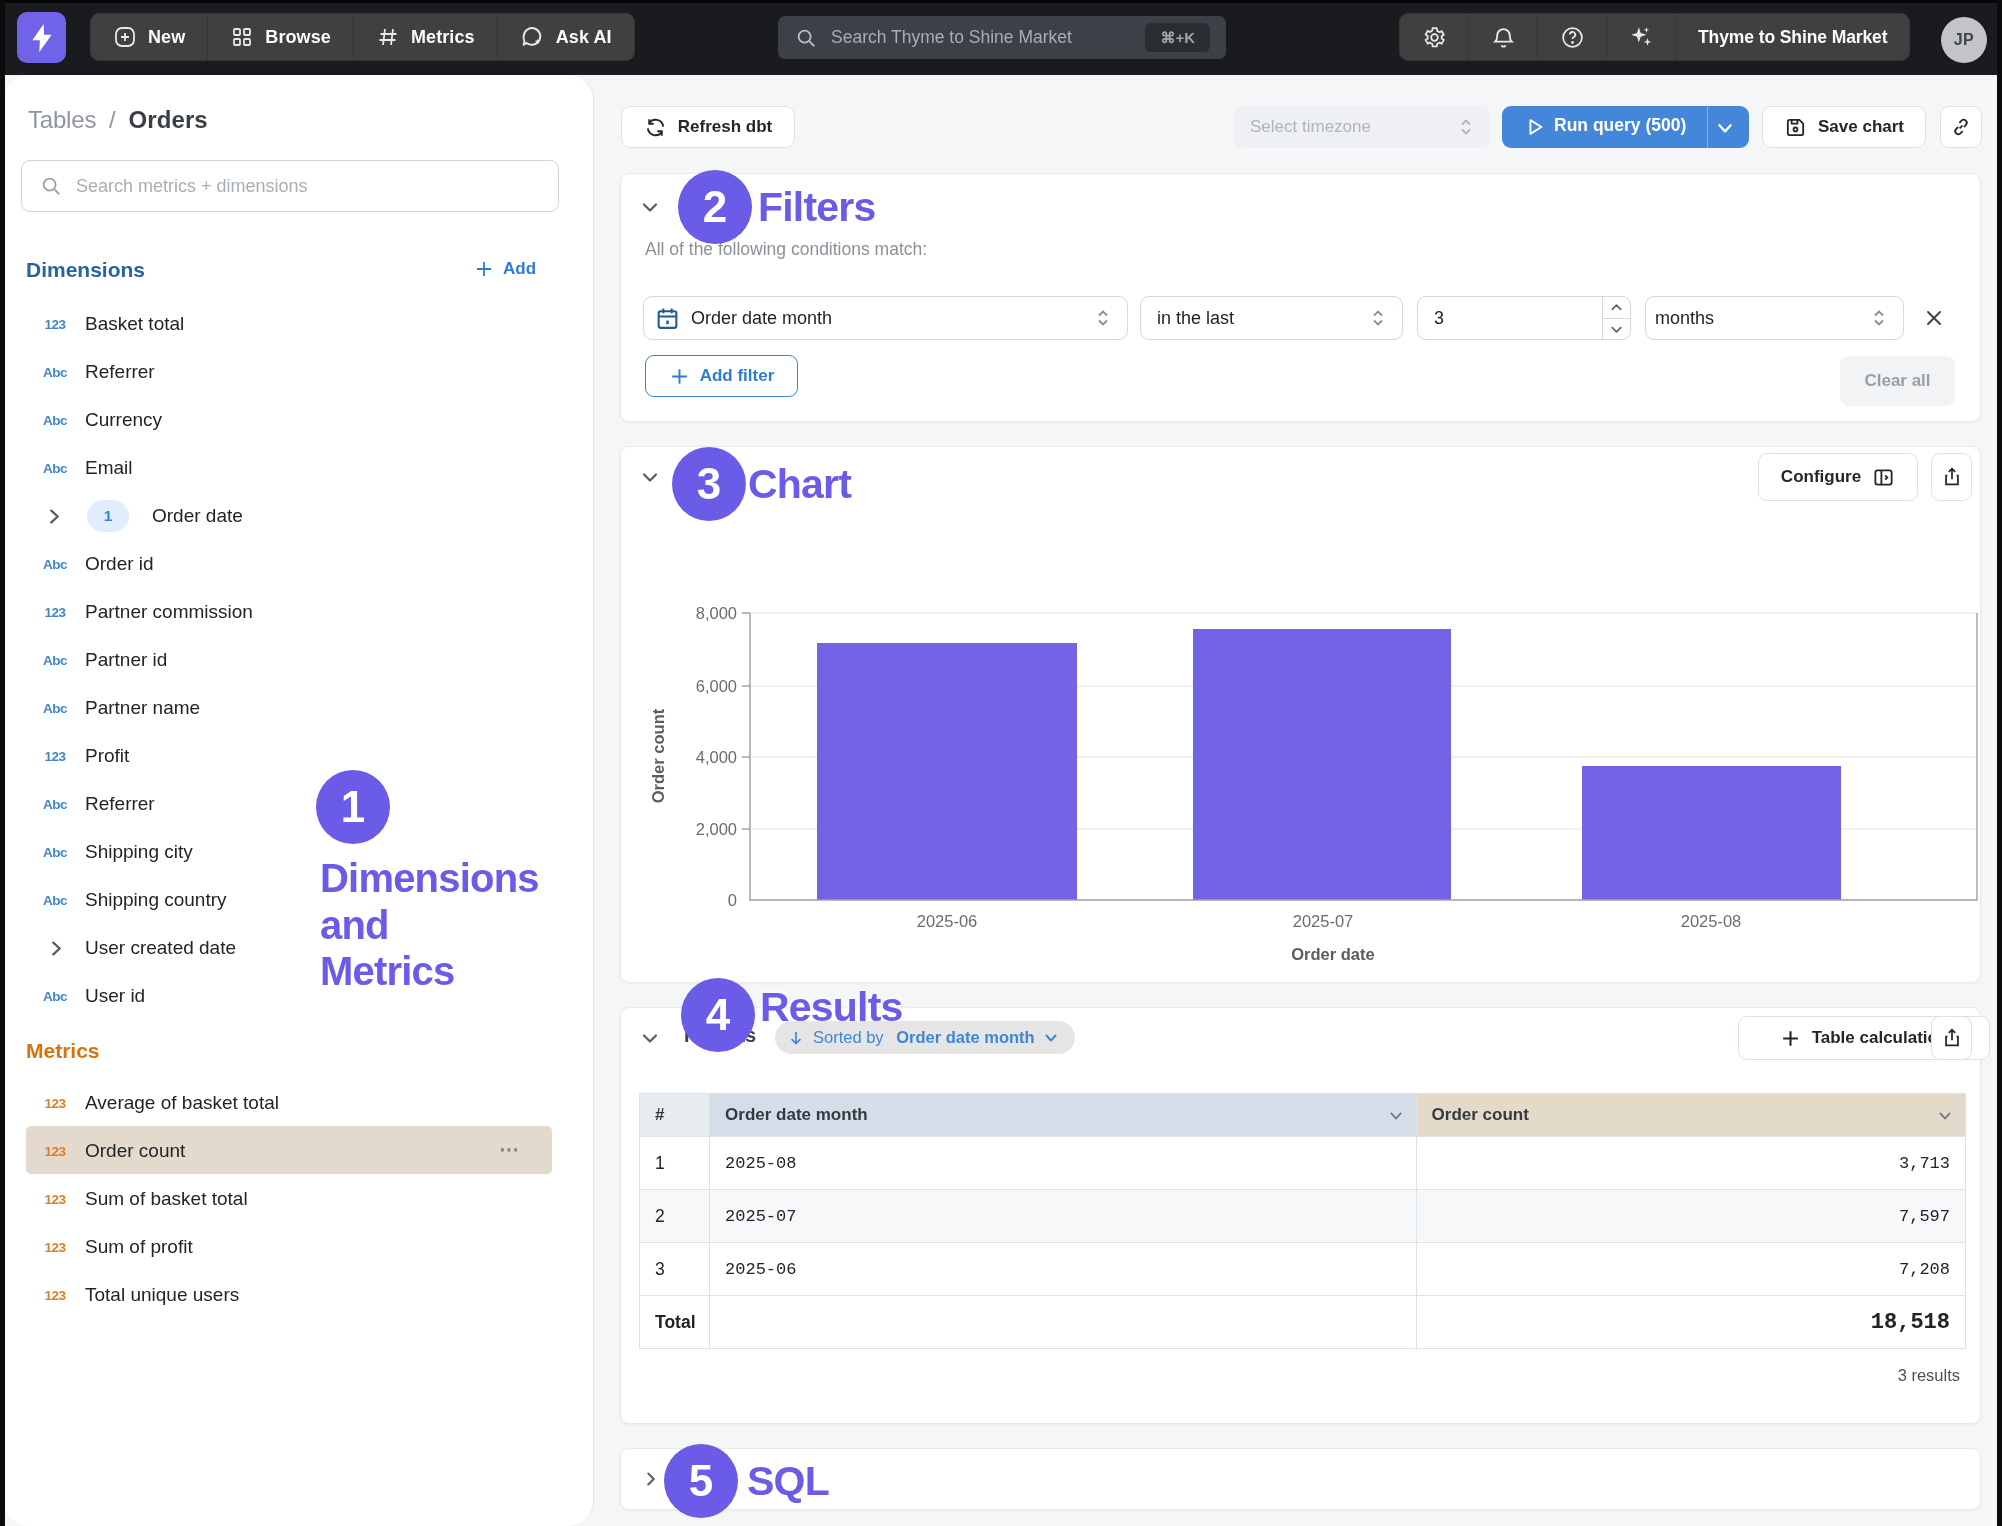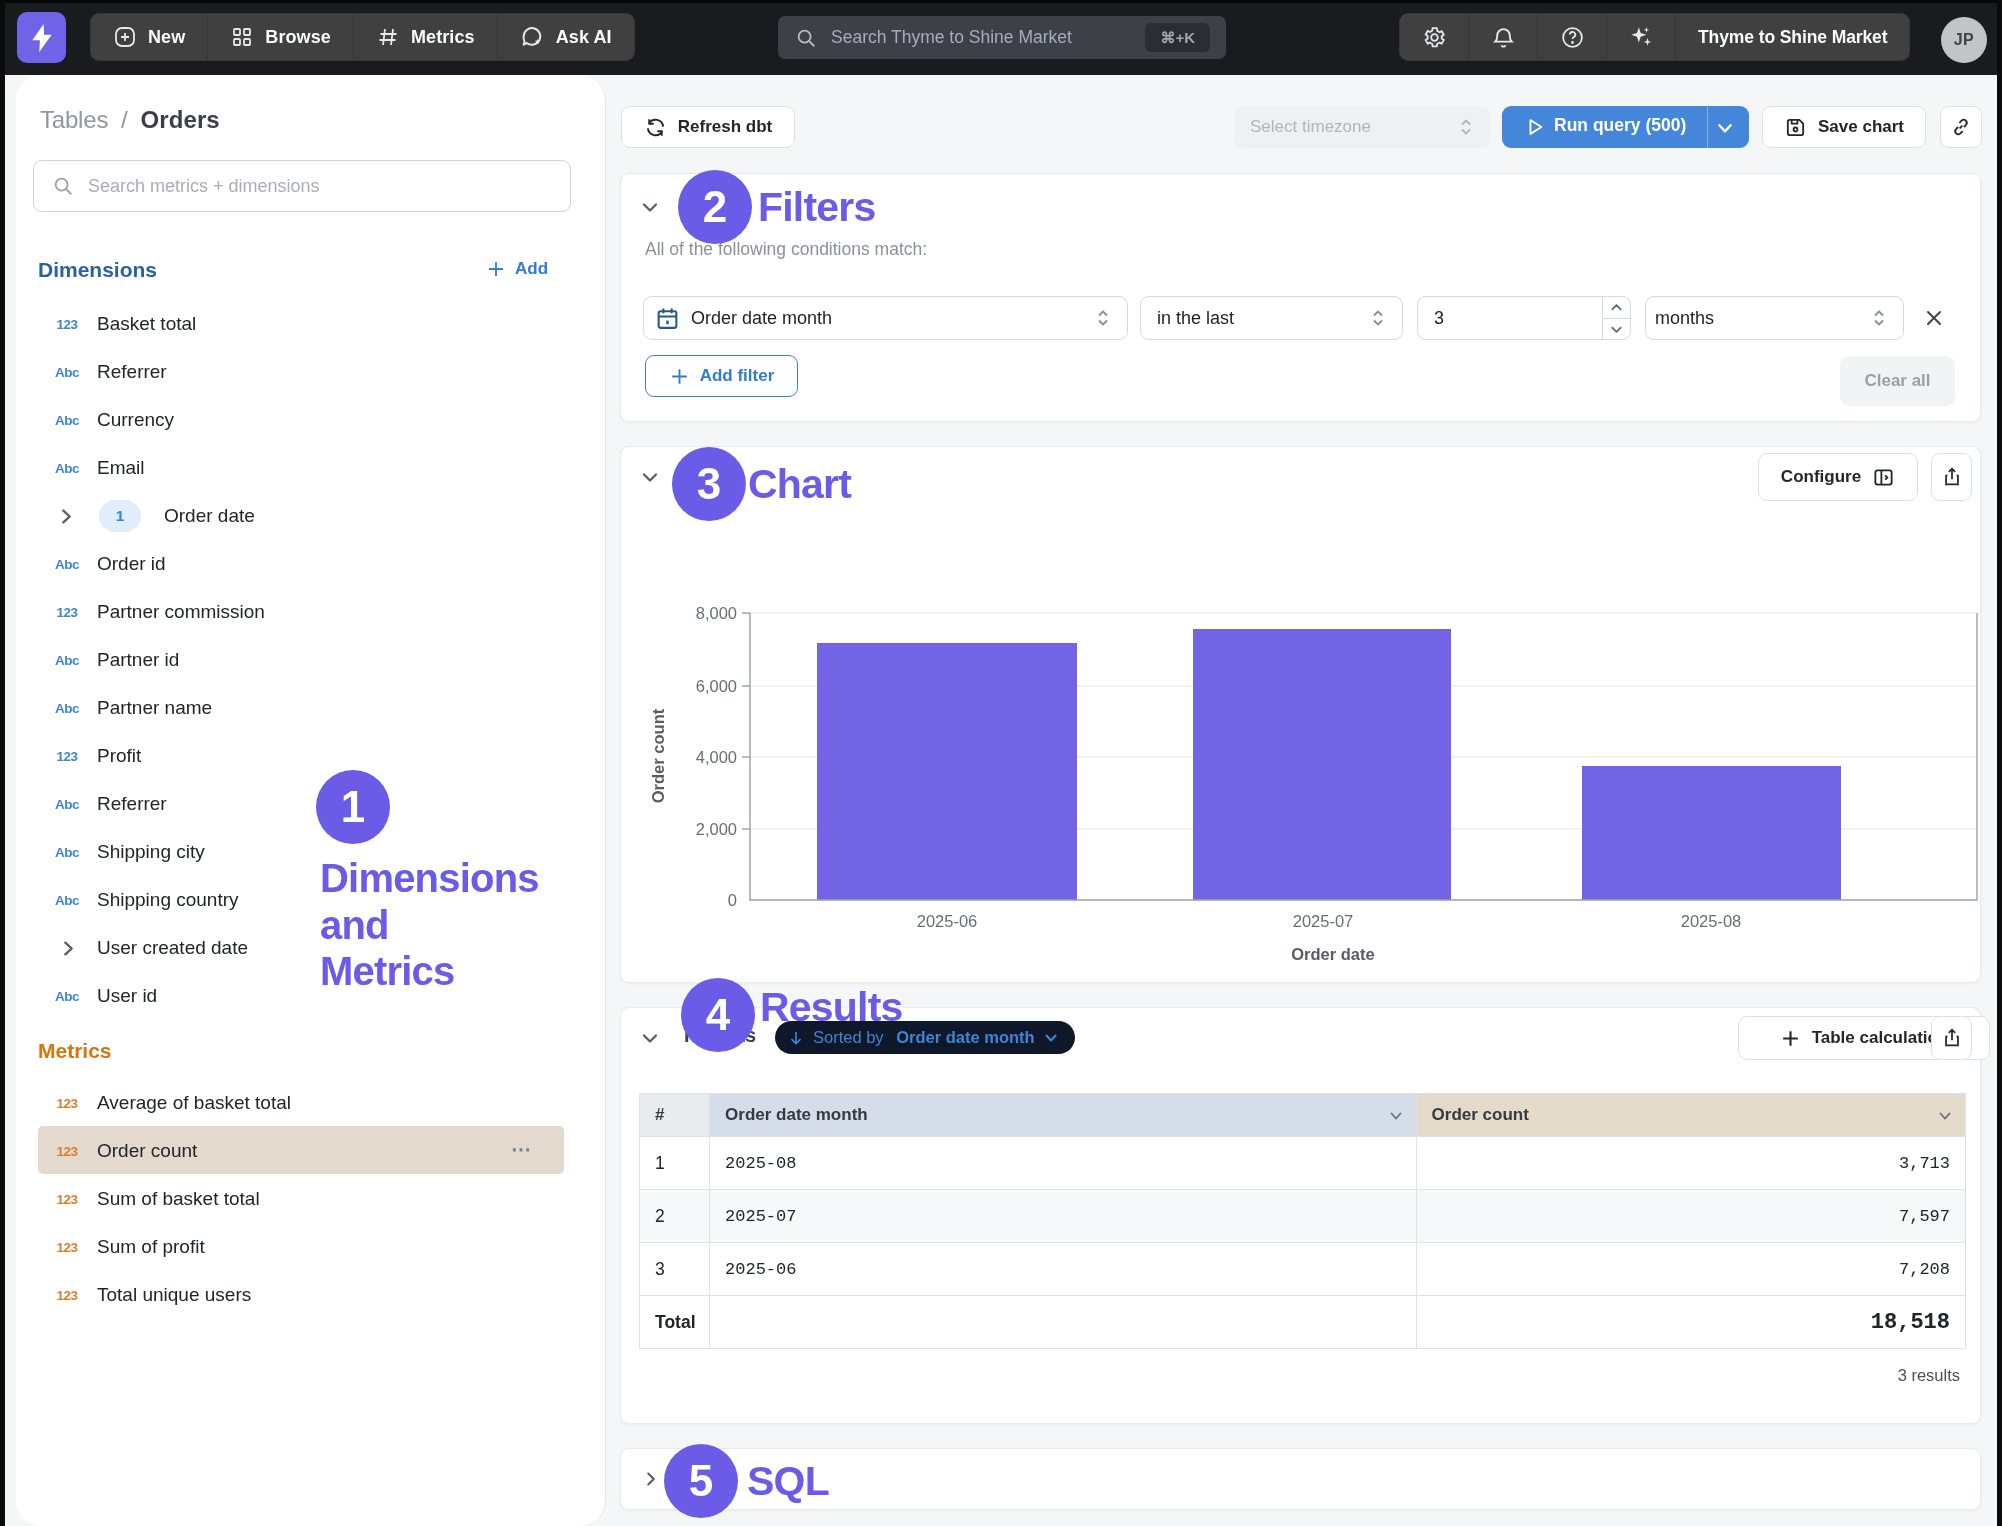--- a/index.html
+++ b/index.html
@@ -12,21 +12,21 @@
 #nav { position:absolute; left:0; top:0; width:2002px; height:75px; background:#1a1b1e; border-top:3px solid #070708; }
 #logo { position:absolute; left:17px; top:9px; width:49px; height:51px; background:#7063e8; border-radius:10px; display:flex; align-items:center; justify-content:center; }
 .navgrp { position:absolute; top:10px; height:48px; background:#404040; border:1px solid #33363a; border-radius:9px; display:flex; align-items:center; }
 .navbtn { display:flex; align-items:center; gap:11px; height:100%; padding:0 22px; color:#fafbfc; font-size:18px; font-weight:700; letter-spacing:.1px; }
 .navsep { width:1px; height:48px; background:#33363a; }
 #navsearch { position:absolute; left:778px; top:13px; width:448px; height:43px; background:#3d4147; border-radius:7px; display:flex; align-items:center; color:#a7adb5; font-size:17.5px; }
 #kbd { position:absolute; right:16px; top:7px; height:29px; padding:0 15px; background:#2a2d32; border-radius:6px; color:#a0a6ae; font-size:15px; line-height:29px; font-weight:600;}
 #avatar { position:absolute; left:1941px; top:14px; width:46px; height:46px; border-radius:50%; background:#c2c4c7; color:#3f4347; font-size:16px; font-weight:700; display:flex; align-items:center; justify-content:center; letter-spacing:.5px;}
 .nico { display:flex; align-items:center; justify-content:center; height:100%; width:68px; }
 
-#sidebar { position:absolute; left:16px; top:75px; width:590px; height:1451px; background:#fff; border-right:1px solid #e3e6e9;border-radius:25px; }
+#sidebar { position:absolute; left:4px; top:75px; width:590px; height:1451px; background:#fff; border-right:1px solid #e3e6e9;border-radius:25px; }
 #crumb { position:absolute; left:24px; font-size:24px; color:#90969d; letter-spacing:-0.2px; }
 #crumb b { color:#3b4046; font-weight:700; letter-spacing:.1px; }
 #sidesearch { position:absolute; left:17px; top:85px; width:538px; height:52px; border:1px solid #ced3d9; border-radius:9px; display:flex; align-items:center; color:#a8aeb6; font-size:18px; background:#fff;}
 .secthead { position:absolute; left:22px; font-size:21px; font-weight:700; }
 .item { position:absolute; left:0; height:48px; width:586px; display:flex; align-items:center; font-size:19px; color:#212529; }
 .ticon { position:absolute; left:37px; width:28px; text-align:center; font-size:13.5px; font-weight:700; letter-spacing:-0.5px;}
 .ticon.b { color:#3f87c9; } .ticon.o { color:#dd7d2b; }
 .itext { position:absolute; left:81px; }
 .chev { stroke:#565c63; stroke-width:2.2; fill:none; stroke-linecap:round; stroke-linejoin:round; }
 
@@ -350,21 +350,21 @@
   <text x="713" y="514" font-size="16.5" font-weight="bold" fill="#585d63" text-anchor="middle">Order date</text>
 </svg>
 
 <div class="card" style="top:1007px; height:417px;"></div>
 <svg class="abs" style="left:638px; top:1026px; z-index:2;" width="24" height="24" viewBox="0 0 24 24">
       <path class="chev" d="M6 9.5 12 15.5 18 9.5"></path>
     </svg>
 <div class="abs" style="left:684px; top:1024px; font-size:20px; font-weight:700; color:#3b4046;">Results</div>
 <div class="ann-c" style="left:681px; top:978px;">4</div>
 <div class="ann-t" style="left:760px; top:984px;">Results</div>
-<div class="abs" style="left:775px; top:1021px; height:33px; background:#0f172a; border-radius:17px; display:flex; align-items:center; padding:0 16px 0 12px; gap:8px; font-size:16.5px; color:#3f86d2; z-index:6;">
+<div class="abs" style="left:775px; top:1021px; height:33px; background:#e5e5e5; border-radius:17px; display:flex; align-items:center; padding:0 16px 0 12px; gap:8px; font-size:16.5px; color:#3f86d2; z-index:6;">
   <svg width="18" height="18" viewBox="0 0 24 24" fill="none" stroke="#3f86d2" stroke-width="2.2">
         <path d="M12 4v15M6 13.5 12 19.5l6-6"></path>
       </svg>
   Sorted by&nbsp;<b>Order date month</b>
   <svg width="16" height="16" viewBox="0 0 16 16">
         <path d="M3.5 5.5 8 10.5l4.5-5" stroke="#3f86d2" stroke-width="2" fill="none" stroke-linecap="round" stroke-linejoin="round"></path>
       </svg>
 </div>
 <div class="btn" style="left:1698px; top:1016px; width:252px; height:44px;margin-left:40px;">
   <svg width="21" height="21" viewBox="0 0 20 20" fill="none" stroke="#24262a" stroke-width="2">

